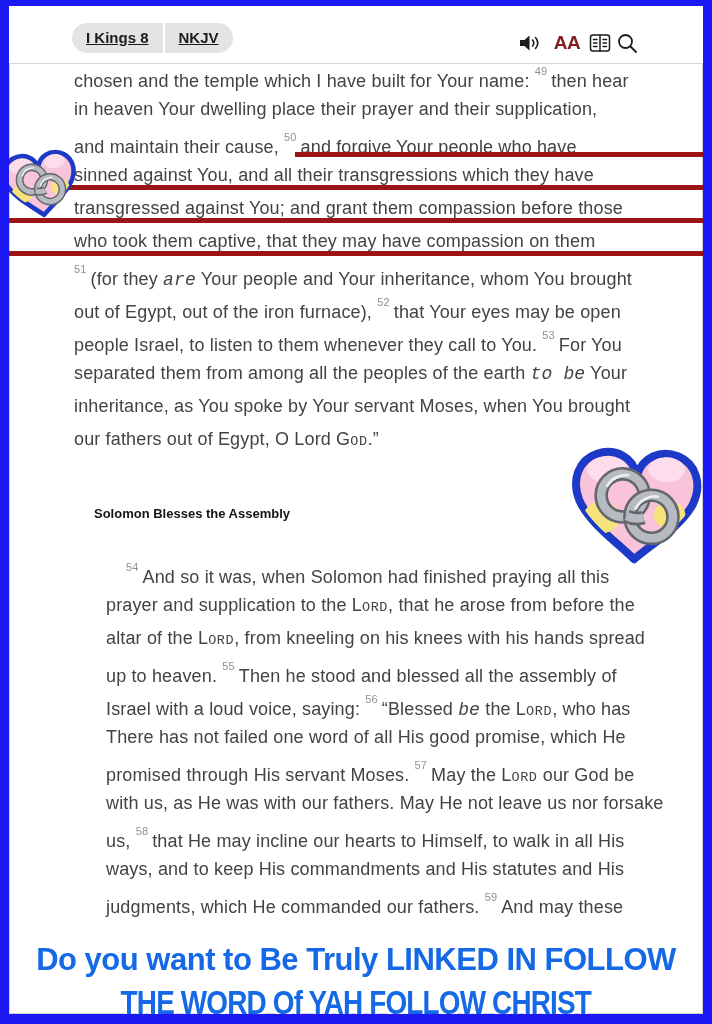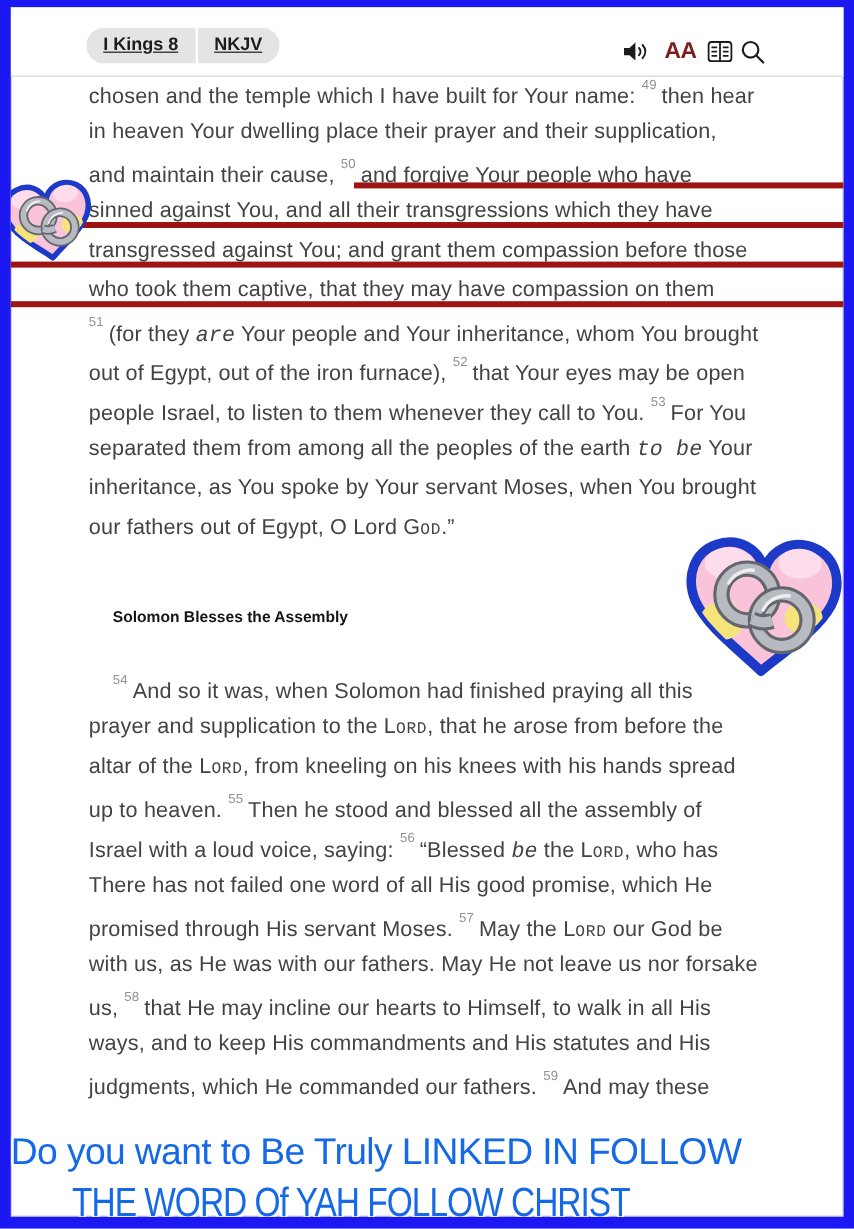--- a/index.html
+++ b/index.html
@@ -19,33 +19,33 @@
   .icn svg{width:100%;height:100%;}
   .aa{font-size:19px;font-weight:600;color:#7f1d1d;line-height:22px;letter-spacing:-0.5px;text-align:center;}
   
   .textcol{position:absolute;left:65px;top:54px;width:585px;}
   .bline{white-space:pre;font-size:18px;line-height:33px;height:33px;color:#434343;letter-spacing:0.15px;}
   .bline .it{font-style:italic;font-family:Liberation Mono, monospace;}
   .bline .sc{font-size:13.5px;letter-spacing:0.6px;font-family:Liberation Mono, monospace;}
   .vnum{font-size:11px;color:#8f9196;position:relative;top:-5px;margin-right:4px;}
   .indent{padding-left:20px;}
   .heading{position:absolute;left:65px;top:500px;font-size:13px;font-weight:700;color:#151515;margin-left:20px;}
-  .p2{top:550px;}
+  .p2{top:550px;margin-left:32px;}
   
   .redline{position:absolute;height:5px;background:#9e1414;z-index:5;}
   .rl1{left:286px;top:146px;width:408px;}
   .rl2{left:0;top:179px;width:694px;}
   .rl3{left:0;top:212px;width:694px;}
   .rl4{left:0;top:245px;width:694px;}
   
   .heart{position:absolute;z-index:8;}
   .heart-left{left:-6px;top:144px;width:78px;height:96px;transform:rotate(-7deg);}
   .heart-right{left:559px;top:440px;width:136px;height:118px;transform:rotate(2deg);}
   
-  .caption{position:absolute;left:0;width:694px;z-index:10;color:#1569e6;font-weight:400;
+  .caption{position:absolute;left:0;width:694px;text-align:center;z-index:10;color:#1569e6;font-weight:700;
     text-shadow:-2px -2px 0 #fff,2px -2px 0 #fff,-2px 2px 0 #fff,2px 2px 0 #fff,0 0 5px #fff;}
   .cap1{top:936px;font-size:31px;letter-spacing:-0.5px;}
   .cap2{top:977px;font-size:34px;}
   .cap2 .squeeze{display:inline-block;transform:scaleX(0.82);transform-origin:center;letter-spacing:-1px;}
 </style>
 </head>
 <body>
 
 <div class="page">
 

